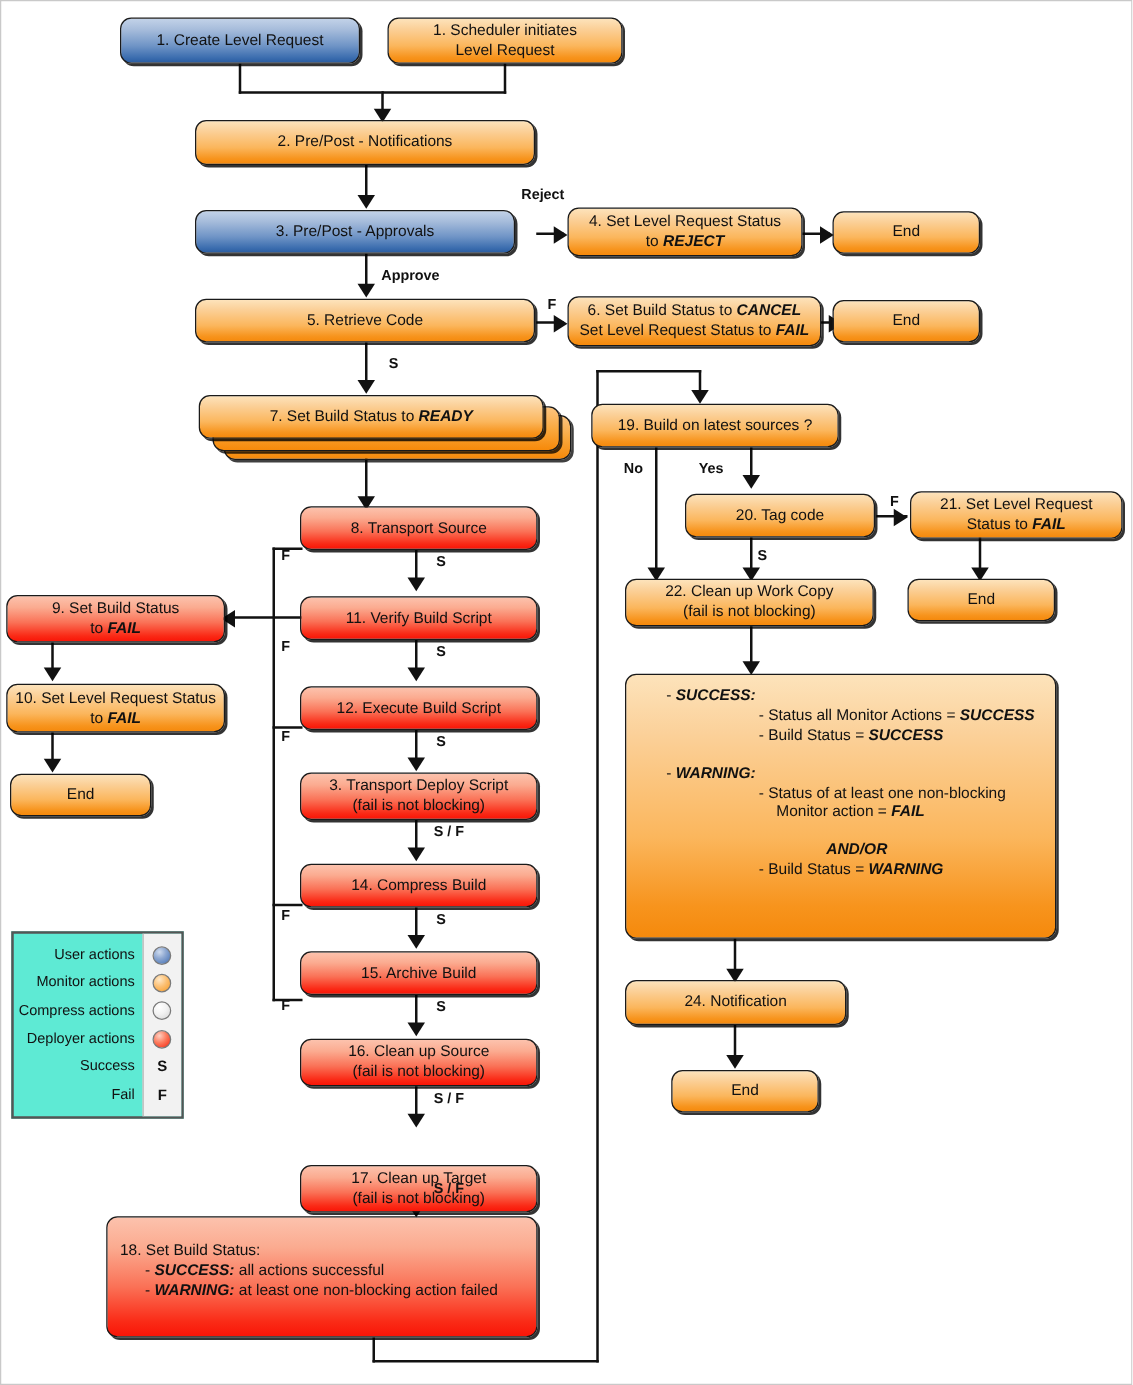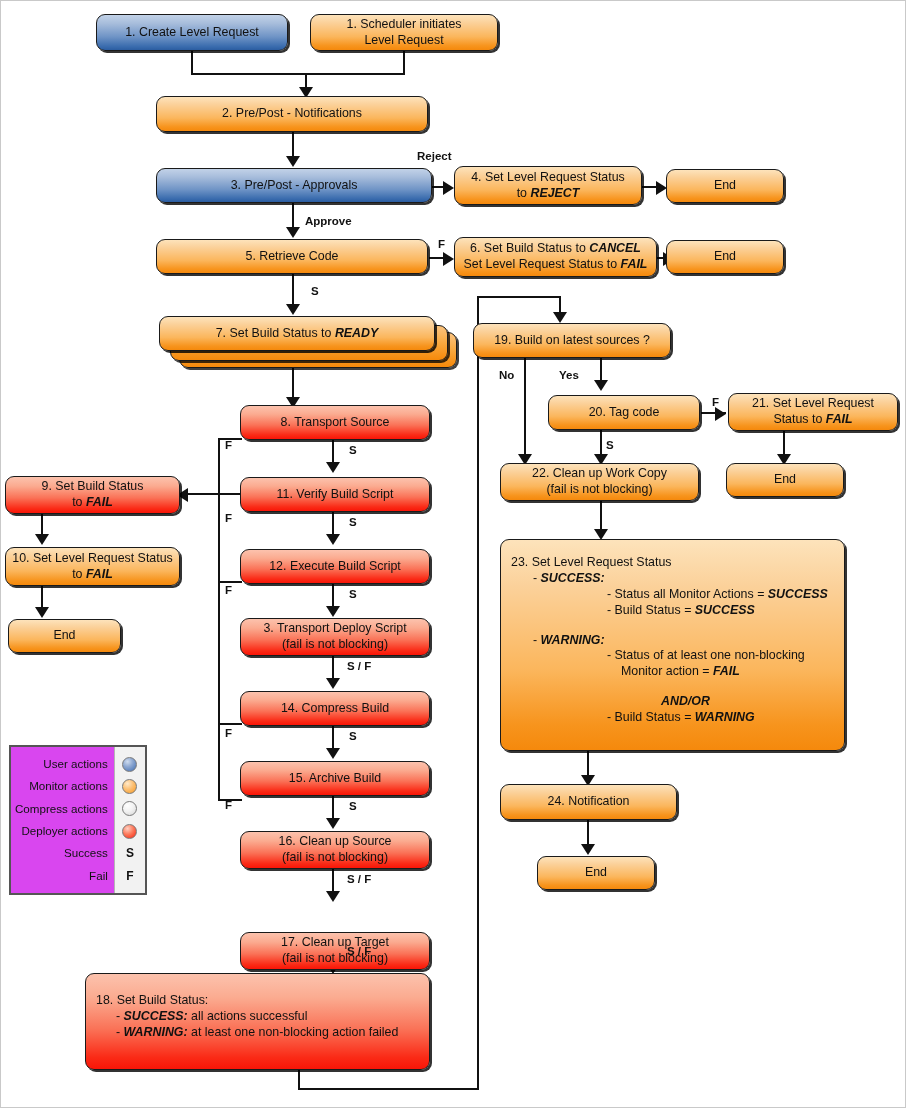--- a/index.html
+++ b/index.html
@@ -58,21 +58,21 @@
   .arrow{position:absolute;width:0;height:0;z-index:4;}
   .ad{border-left:7px solid transparent;border-right:7px solid transparent;border-top:11px solid #111;}
   .ar{border-top:7px solid transparent;border-bottom:7px solid transparent;border-left:11px solid #111;}
   .al{border-top:7px solid transparent;border-bottom:7px solid transparent;border-right:11px solid #111;}
 
   .lbl{position:absolute;font-size:11.5px;font-weight:bold;color:#111;z-index:6;white-space:nowrap;}
 
   
   #legend{
     position:absolute;left:8px;top:744px;width:138px;height:150px;
-    border:2px solid #555;background:#d946ef;z-index:7;box-sizing:border-box;
+    border:2px solid #555;background:#5eead4;z-index:7;box-sizing:border-box;
     display:flex;
   }
   #legend .lcol{flex:1;display:flex;flex-direction:column;justify-content:space-around;padding:6px 6px 6px 4px;}
   #legend .lrow{font-size:11.6px;color:#111;text-align:right;height:20px;line-height:20px;white-space:nowrap;}
   #legend .rcol{width:38px;background:#f2f2f2;border-left:1px solid #b5b5b5;display:flex;flex-direction:column;justify-content:space-around;align-items:center;padding:6px 0;}
   #legend .sw{width:13px;height:13px;border-radius:50%;border:1px solid #7a7a7a;}
   #legend .cell{height:20px;display:flex;align-items:center;justify-content:center;}
   #legend .sk{font-size:12px;font-weight:bold;color:#111;}
   .sw-blue{background:radial-gradient(circle at 35% 28%,#cfdcef 0%,#8fa9d2 40%,#3f6db2 100%);}
   .sw-orange{background:radial-gradient(circle at 35% 28%,#ffe9c9 0%,#fcc074 45%,#f79a22 100%);}
@@ -219,21 +219,21 @@
 
   <div class="node orange" style="left:309px;top:13px;width:188px;height:37px;">
     <span class="txt ml">1. Scheduler initiates
 Level Request</span>
   </div>
 
   <div class="node orange" style="left:155px;top:95px;width:272px;height:36px;">
     <span class="txt ml">2. Pre/Post - Notifications</span>
   </div>
 
-  <div class="node blue" style="left:155px;top:167px;width:276px;height:35px;">
+  <div class="node blue" style="left:155px;top:167px;width:256px;height:35px;">
     <span class="txt ml">3. Pre/Post - Approvals</span>
   </div>
 
   <div class="node orange" style="left:453px;top:165px;width:188px;height:39px;">
     <span class="txt ml">4. Set Level Request Status
 to <b class="i">REJECT</b></span>
   </div>
 
   <div class="node orange" style="left:665px;top:168px;width:118px;height:34px;">
     <span class="txt">End</span>
@@ -332,21 +332,20 @@
     <span class="txt">End</span>
   </div>
 
   <div class="node orange" style="left:499px;top:462px;width:199px;height:38px;">
     <span class="txt ml">22. Clean up Work Copy
 (fail is not blocking)</span>
   </div>
 
   <div class="node orange topleft" style="left:499px;top:538px;width:345px;height:212px;">
     <span class="txt">
-      <span style="display:block;padding-top:6px;">23. Set Level Request Status</span>
       <span style="display:block;padding-left:22px;">- <b class="i">SUCCESS:</b></span>
       <span style="display:block;padding-left:96px;">- Status all Monitor Actions = <b class="i">SUCCESS</b></span>
       <span style="display:block;padding-left:96px;">- Build Status = <b class="i">SUCCESS</b></span>
       <span style="display:block;height:14px;"></span>
       <span style="display:block;padding-left:22px;">- <b class="i">WARNING:</b></span>
       <span style="display:block;padding-left:96px;">- Status of at least one non-blocking</span>
       <span style="display:block;padding-left:110px;">Monitor action = <b class="i">FAIL</b></span>
       <span style="display:block;height:14px;"></span>
       <span style="display:block;padding-left:150px;"><b class="i">AND/OR</b></span>
       <span style="display:block;padding-left:96px;">- Build Status = <b class="i">WARNING</b></span>

